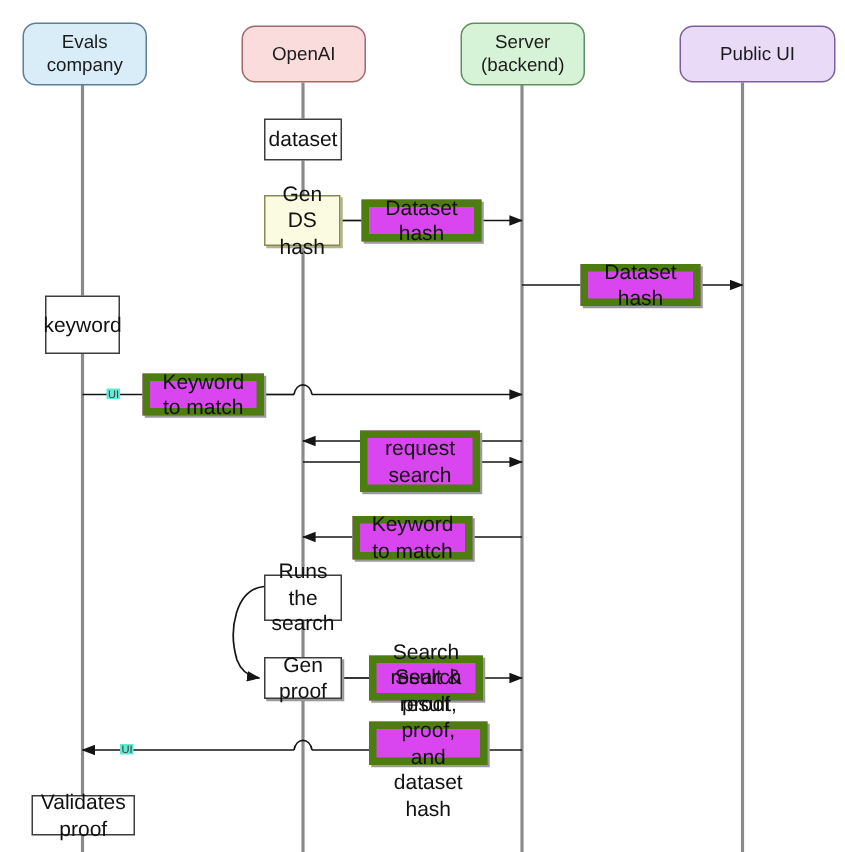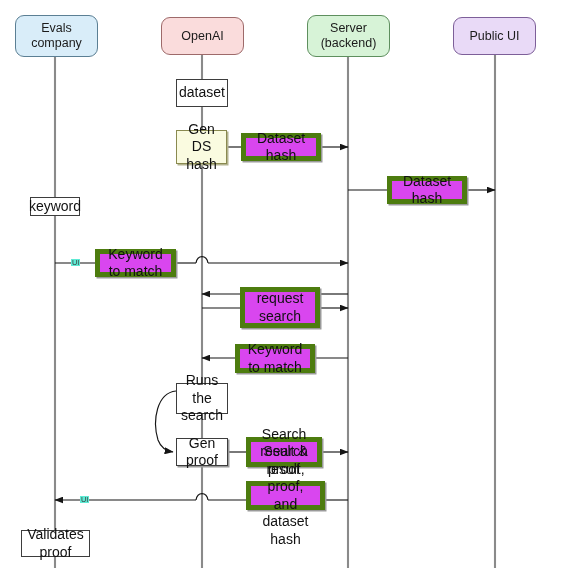--- a/index.html
+++ b/index.html
@@ -154,34 +154,34 @@
 
   <div class="participant p-openai" style="left:161px; top:17px; width:83px; height:38px;">
     <span class="plabel">OpenAI</span>
   </div>
 
   <div class="participant p-server" style="left:307px; top:15px; width:83px; height:42px;">
     <span class="plabel">Server
 (backend)</span>
   </div>
 
-  <div class="participant p-public" style="left:453px; top:17px; width:83px; height:38px;">
+  <div class="participant p-public" style="left:453px; top:17px; width:104px; height:38px;">
     <span class="plabel">Public UI</span>
   </div>
 
   <div class="msgbox box-white" style="left:176px; top:79px; width:52px; height:28px;">dataset</div>
 
   <div class="msgbox box-yellow" style="left:176px; top:130px; width:51px; height:34px;">Gen DS
 hash</div>
 
   <div class="msgbox box-gray" style="left:241px; top:133px; width:80px; height:28px;">Dataset hash</div>
 
   <div class="msgbox box-gray" style="left:387px; top:176px; width:80px; height:28px;">Dataset hash</div>
 
-  <div class="msgbox box-white" style="left:30px; top:197px; width:50px; height:19px;">keyword</div>
+  <div class="msgbox box-white" style="left:30px; top:197px; width:50px; height:39px;">keyword</div>
 
   <div class="msgbox box-gray" style="left:95px; top:249px; width:81px; height:28px;">Keyword to match</div>
 
   <div class="msgbox box-gray" style="left:240px; top:287px; width:80px; height:41px;">request search</div>
 
   <div class="msgbox box-gray" style="left:235px; top:344px; width:80px; height:29px;">Keyword to match</div>
 
   <div class="msgbox box-white" style="left:176px; top:383px; width:52px; height:31px;">Runs the
 search</div>
 

